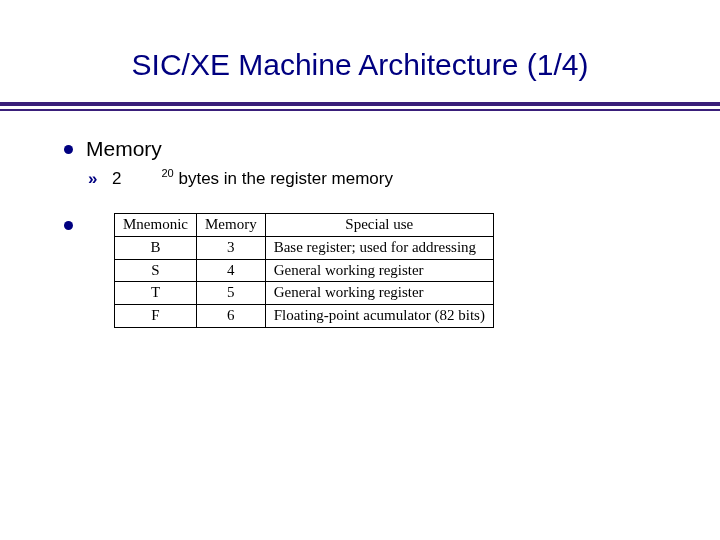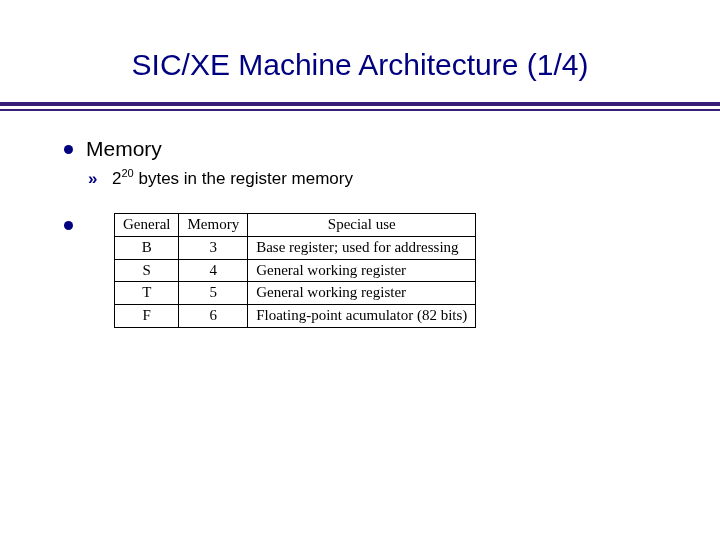--- a/index.html
+++ b/index.html
@@ -74,20 +74,21 @@
     left: 2px;
     top: 0;
     color: #000080;
     font-weight: bold;
     font-size: 17px;
   }
   sup.exp {
     font-size: 0.65em;
     vertical-align: super;
     line-height: 0;
+    margin-left: 40px;
   }
   .table-wrap {
     margin: 24px 0 0 28px;
   }
   table.reg {
     border-collapse: collapse;
     font-family: "Times New Roman", Times, serif;
     font-size: 15px;
     color: #000;
   }
@@ -125,21 +126,21 @@
             <span>2</span><sup class="exp">20</sup><span> bytes in the register memory</span>
           </li>
         </ul>
       </li>
       <li>
 
         <div class="table-wrap">
           <table class="reg">
             <tbody>
                 <tr>
-              <th class="center">General</th>
+              <th class="center">Mnemonic</th>
               <th class="center">Memory</th>
               <th>Special use</th>
             </tr>
             <tr>
               <td class="center">B</td>
               <td class="center">3</td>
               <td>Base register; used for addressing</td>
             </tr>
             <tr>
               <td class="center">S</td>

